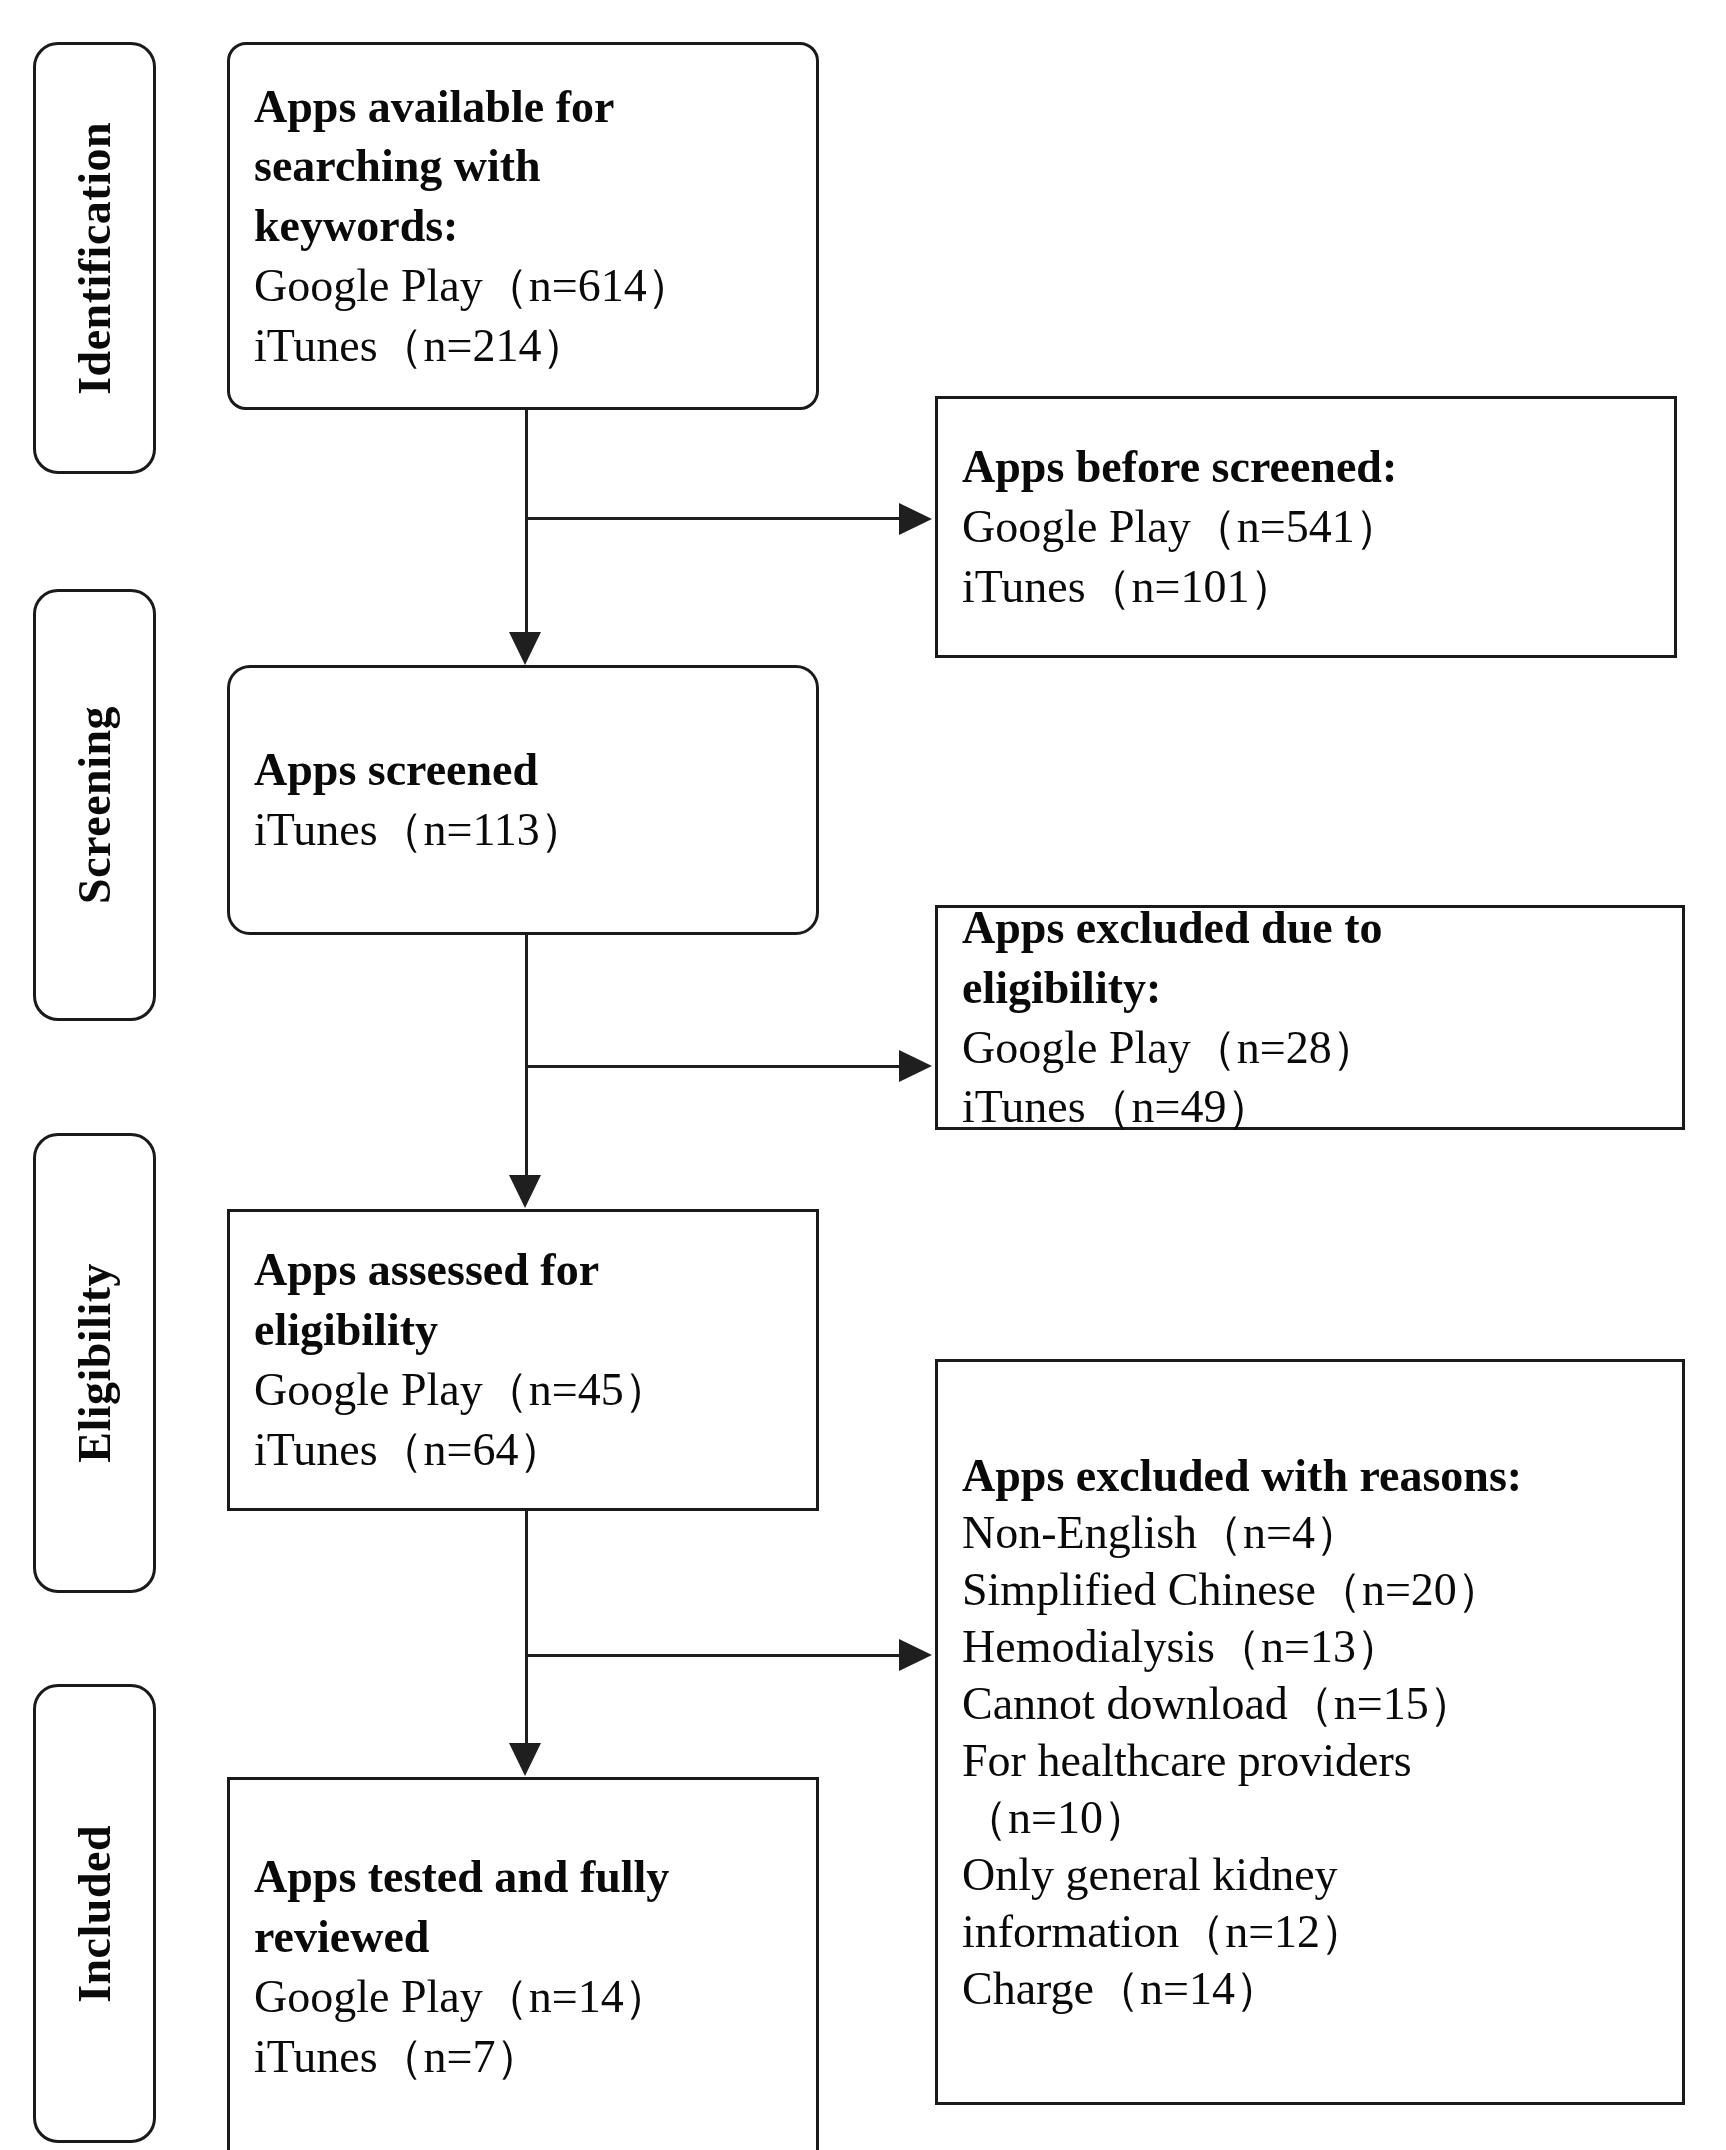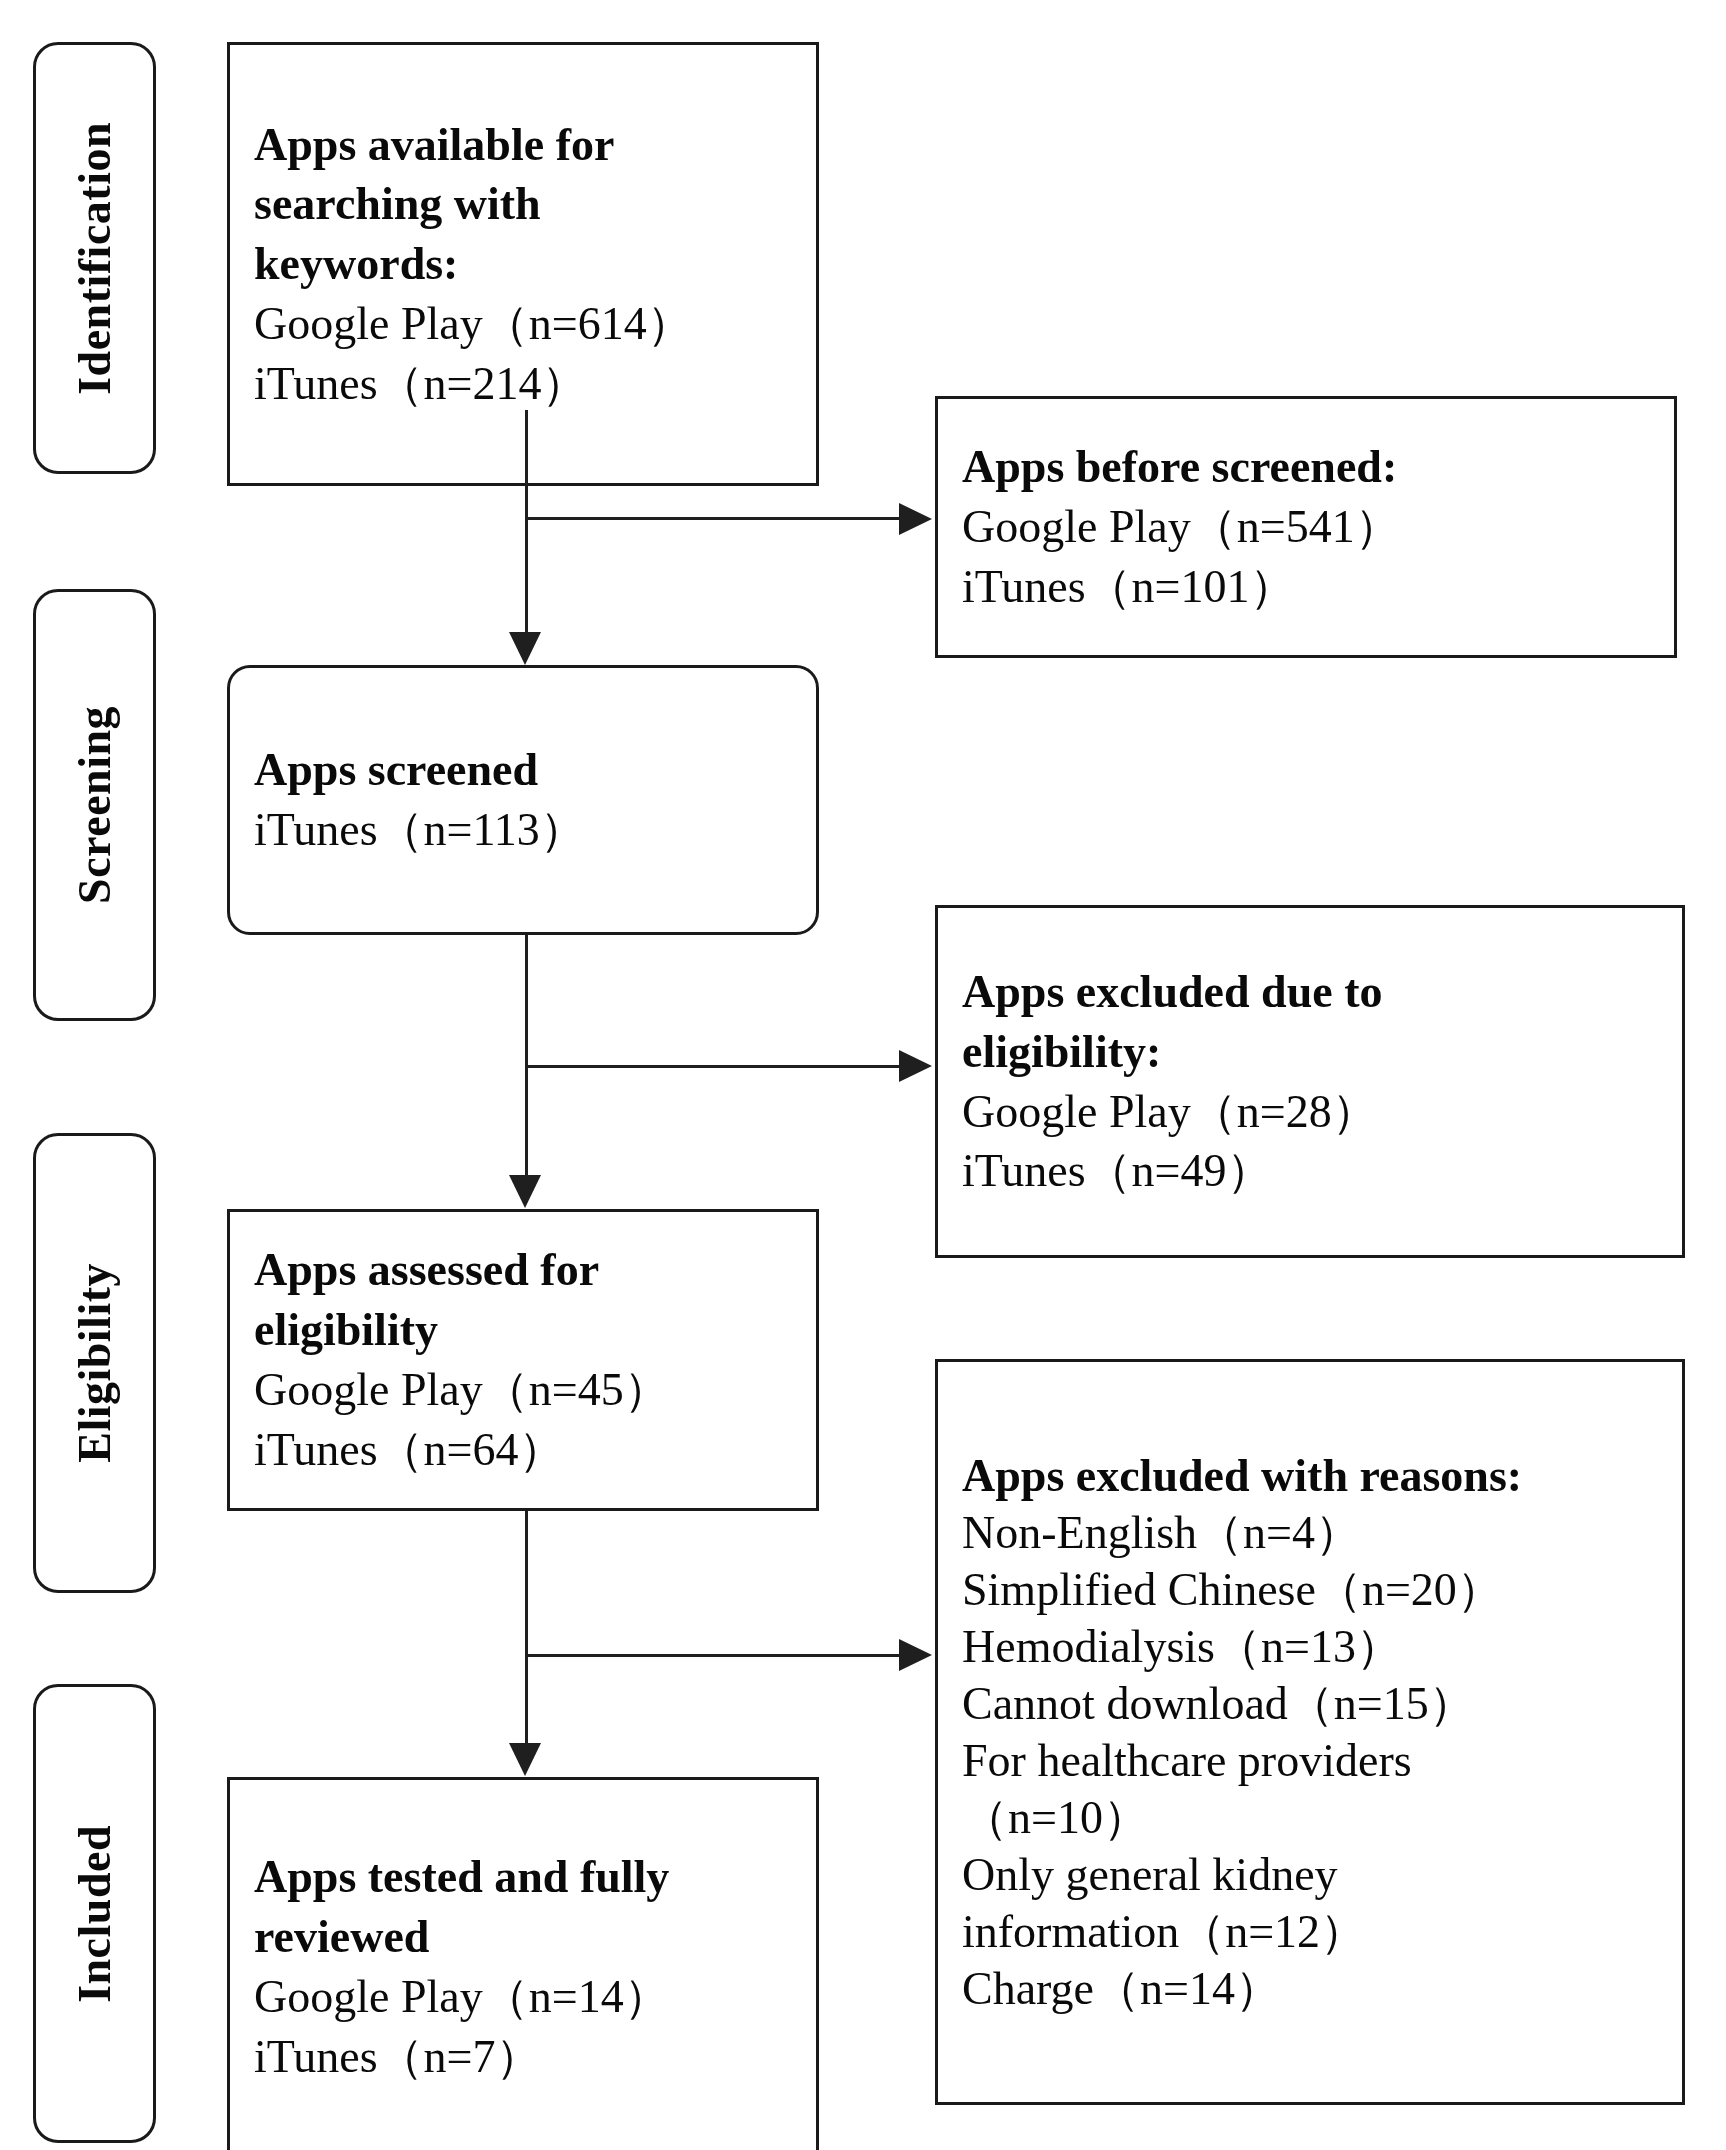--- a/index.html
+++ b/index.html
@@ -106,21 +106,21 @@
   </div>
 
   <div class="stage" style="left:33px; top:1133px; width:123px; height:460px;">
     <span class="stage-text">Eligibility</span>
   </div>
 
   <div class="stage" style="left:33px; top:1684px; width:123px; height:459px;">
     <span class="stage-text">Included</span>
   </div>
 
-  <div class="box" style="left:227px; top:42px; width:592px; height:444px;">
+  <div class="box" style="left:227px; top:42px; width:592px; height:368px;border-radius:19px;">
     <div class="box-line heading">Apps available for</div>
     <div class="box-line heading">searching with</div>
     <div class="box-line heading">keywords:</div>
     <div class="box-line">Google Play（n=614）</div>
     <div class="box-line">iTunes（n=214）</div>
   </div>
 
   <div class="box" style="left:227px; top:665px; width:592px; height:270px;border-radius:23px;">
     <div class="box-line heading">Apps screened</div>
     <div class="box-line">iTunes（n=113）</div>
@@ -139,21 +139,21 @@
     <div class="box-line">Google Play（n=14）</div>
     <div class="box-line">iTunes（n=7）</div>
   </div>
 
   <div class="box" style="left:935px; top:396px; width:742px; height:262px;">
     <div class="box-line heading">Apps before screened:</div>
     <div class="box-line">Google Play（n=541）</div>
     <div class="box-line">iTunes（n=101）</div>
   </div>
 
-  <div class="box" style="left:935px; top:905px; width:750px; height:353px;">
+  <div class="box" style="left:935px; top:905px; width:750px; height:225px;">
     <div class="box-line heading">Apps excluded due to</div>
     <div class="box-line heading">eligibility:</div>
     <div class="box-line">Google Play（n=28）</div>
     <div class="box-line">iTunes（n=49）</div>
   </div>
 
   <div class="box reasons" style="left:935px; top:1359px; width:750px; height:746px;">
     <div class="box-line heading">Apps excluded with reasons:</div>
     <div class="box-line">Non-English（n=4）</div>
     <div class="box-line">Simplified Chinese（n=20）</div>

